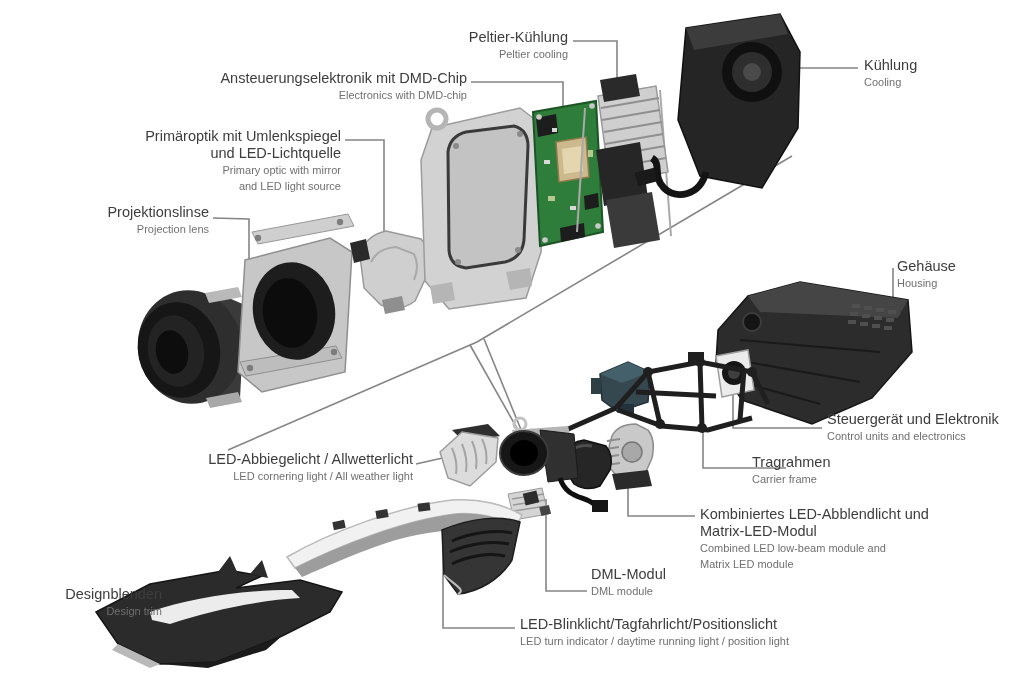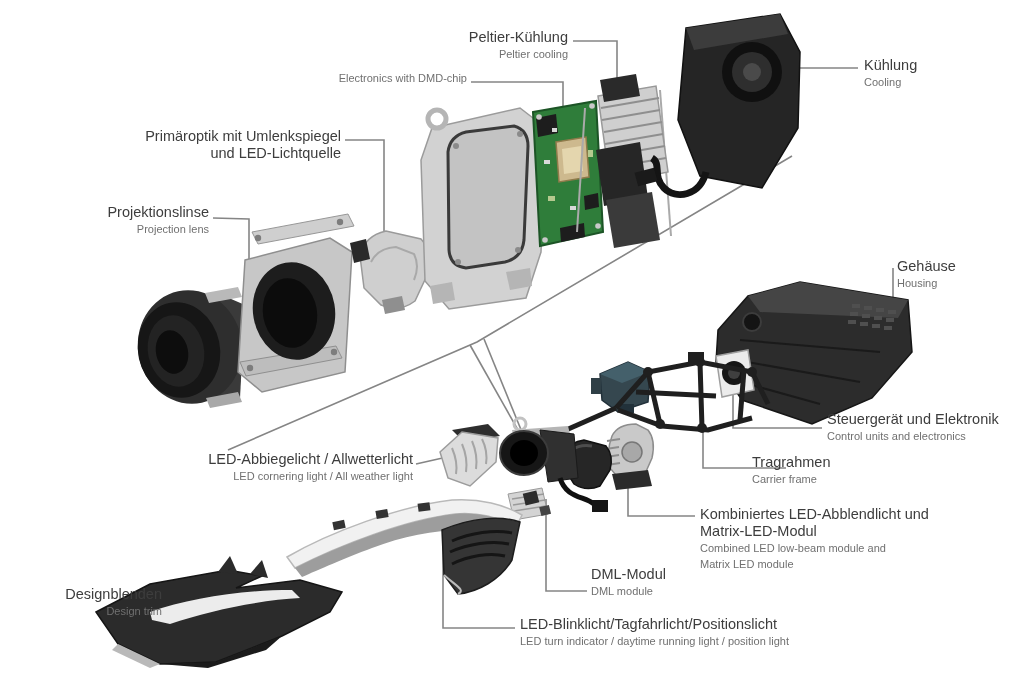--- a/index.html
+++ b/index.html
@@ -271,31 +271,34 @@
     </g>
 
   </svg>
 
   <div id="lbl-peltier" class="lbl ra">
     <span class="de">Peltier-Kühlung</span>
     <span class="en">Peltier cooling</span>
   </div>
 
   <div id="lbl-dmd" class="lbl ra">
+    <span class="de">Ansteuerungselektronik mit DMD-Chip</span>
     <span class="en">Electronics with DMD-chip</span>
   </div>
 
   <div id="lbl-cooling" class="lbl">
     <span class="de">Kühlung</span>
     <span class="en">Cooling</span>
   </div>
 
   <div id="lbl-primary" class="lbl ra">
     <span class="de">Primäroptik mit Umlenkspiegel
 und LED-Lichtquelle</span>
+    <span class="en">Primary optic with mirror
+and LED light source</span>
   </div>
 
   <div id="lbl-projection" class="lbl ra">
     <span class="de">Projektionslinse</span>
     <span class="en">Projection lens</span>
   </div>
 
   <div id="lbl-housing" class="lbl">
     <span class="de">Gehäuse</span>
     <span class="en">Housing</span>

